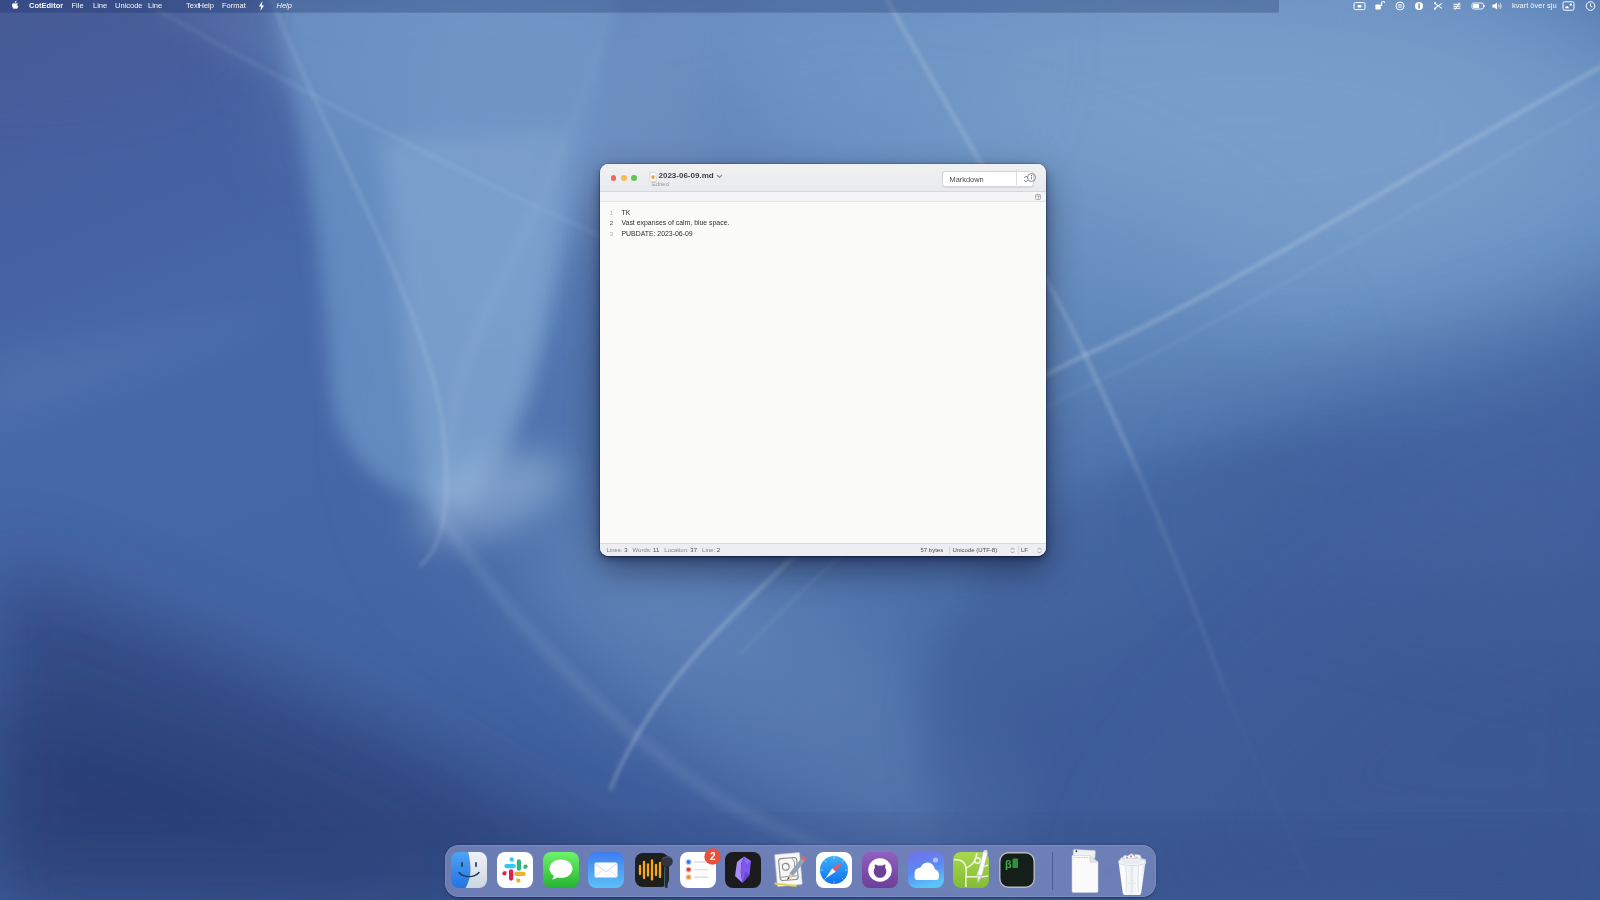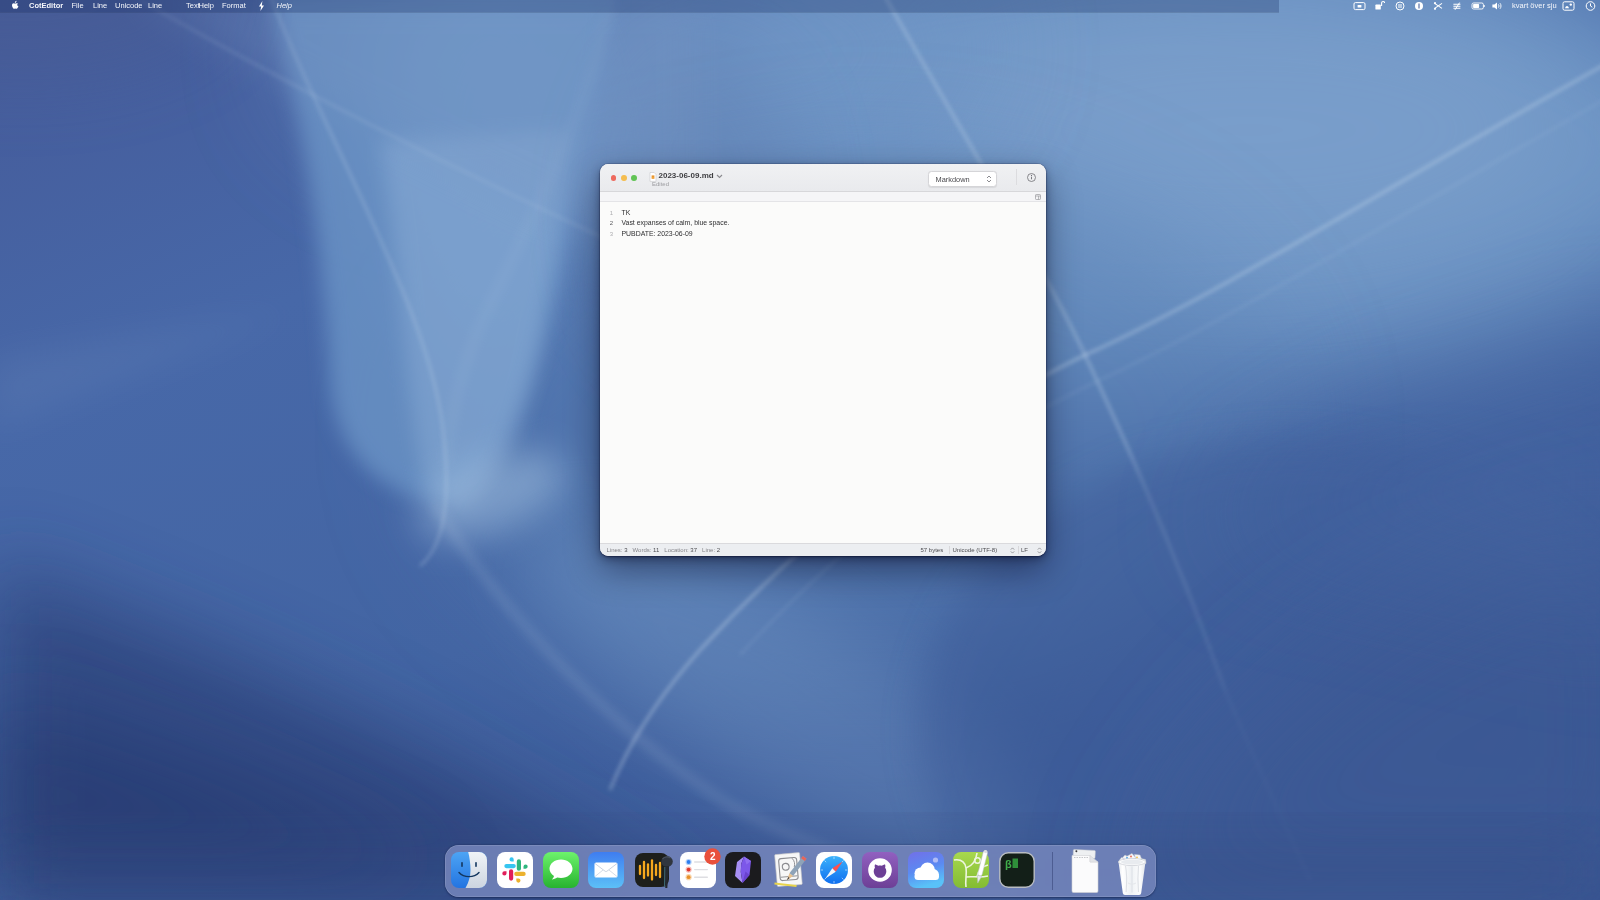--- a/index.html
+++ b/index.html
@@ -171,21 +171,21 @@
     <svg class="abs" style="left:49px;top:8.2px;" width="8" height="10" viewBox="0 0 8 10">
         <path d="M1 .5h4.2L7 2.4v7H1z" fill="#fff" stroke="#c6c6c9" stroke-width=".6"></path>
         <path d="M2.6 3.4h2.8v3.4H2.6z" fill="#e8952e"></path>
         <path d="M2.6 5.4l1.4 1.6 1.4-1.6" fill="#f6b14d"></path>
       </svg>
     <div class="abs" style="left:59px;top:7.2px;font-size:8px;font-weight:600;color:#3f3f42;">2023-06-09.md</div>
     <svg class="abs" style="left:116px;top:10.3px;" width="7" height="5" viewBox="0 0 7 5">
         <path d="M1 1l2.5 2.5L6 1" fill="none" stroke="#8a8a8e" stroke-width="1.1"></path>
       </svg>
     <div class="abs" style="left:52.5px;top:17.2px;font-size:6px;color:#9c9ca0;">Edited</div>
-    <div class="abs" style="left:328px;top:7px;width:67px;height:14px;background:#fff;border:0.5px solid #d5d5d8;border-radius:3.5px;box-shadow:0 0.5px 1px rgba(0,0,0,.08);">
+    <div class="abs" style="left:342px;top:7px;width:67px;height:14px;background:#fff;border:0.5px solid #d5d5d8;border-radius:3.5px;box-shadow:0 0.5px 1px rgba(0,0,0,.08);padding-left:23px;">
       <span class="abs" style="left:7px;top:3.2px;font-size:7.4px;color:#4a4a4e;">Markdown</span>
       <svg class="abs" style="right:4px;top:3px;" width="6" height="8" viewBox="0 0 6 8">
           <path d="M1 3l2-2 2 2M1 5l2 2 2-2" fill="none" stroke="#7e7e83" stroke-width=".9"></path>
         </svg>
     </div>
     <div class="abs" style="left:416.5px;top:5px;width:1px;height:16px;background:#dcdcdf;"></div>
     <svg class="abs" style="left:427px;top:9.6px;" width="9" height="9" viewBox="0 0 9 9">
         <circle cx="4.5" cy="4.5" r="4" fill="none" stroke="#6e6e73" stroke-width=".8"></circle>
         <path d="M4.5 3.7v2.6" stroke="#6e6e73" stroke-width=".9"></path>
         <circle cx="4.5" cy="2.4" r=".55" fill="#6e6e73"></circle>

